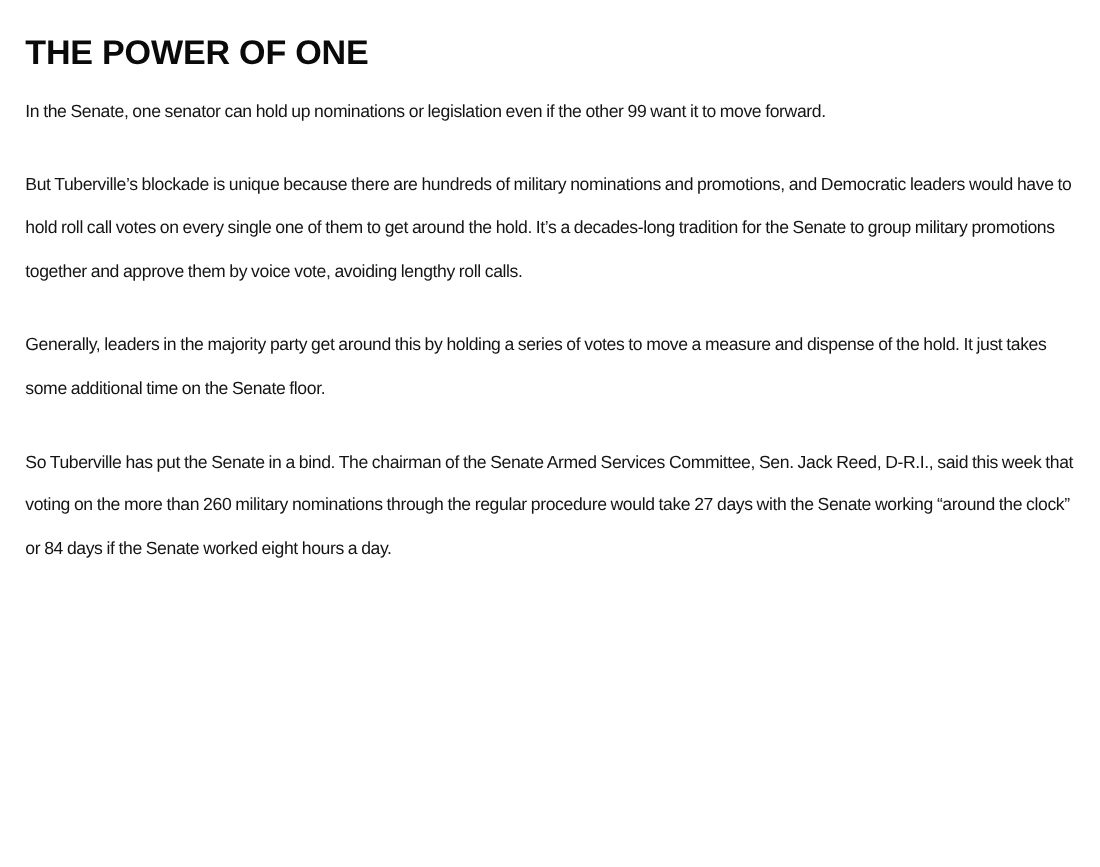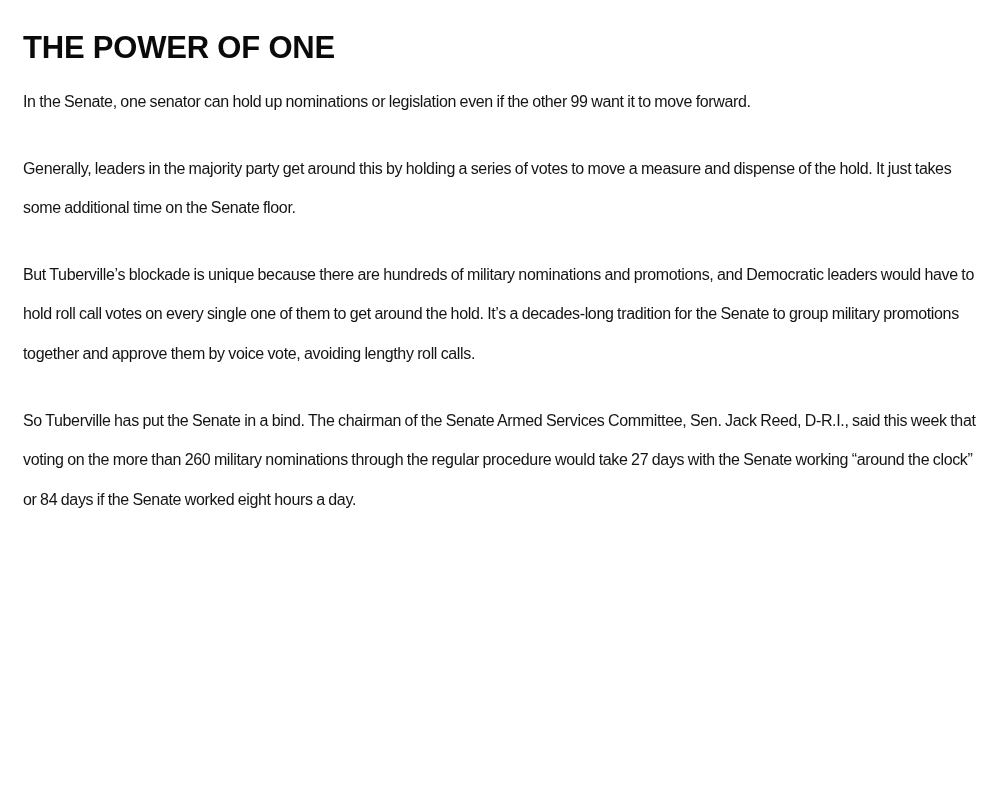--- a/index.html
+++ b/index.html
@@ -38,18 +38,18 @@
     }
   </style>
 </head>
 <body>
 
 <div class="article">
   <h2 class="section-heading">THE POWER OF ONE</h2>
 
   <p class="paragraph">In the Senate, one senator can hold up nominations or legislation even if the other 99 want it to move forward.</p>
 
+  <p class="paragraph">But Tuberville’s blockade is unique because there are hundreds of military nominations and promotions, and Democratic leaders would have to hold roll call votes on every single one of them to get around the hold. It’s a decades-long tradition for the Senate to group military promotions together and approve them by voice vote, avoiding lengthy roll calls.</p>
+
   <p class="paragraph">Generally, leaders in the majority party get around this by holding a series of votes to move a measure and dispense of the hold. It just takes some additional time on the Senate floor.</p>
-
-  <p class="paragraph">But Tuberville’s blockade is unique because there are hundreds of military nominations and promotions, and Democratic leaders would have to hold roll call votes on every single one of them to get around the hold. It’s a decades-long tradition for the Senate to group military promotions together and approve them by voice vote, avoiding lengthy roll calls.</p>
 
   <p class="paragraph">So Tuberville has put the Senate in a bind. The chairman of the Senate Armed Services Committee, Sen. Jack Reed, D-R.I., said this week that voting on the more than 260 military nominations through the regular procedure would take 27 days with the Senate working “around the clock” or 84 days if the Senate worked eight hours a day.</p>
 </div>
 
 </body></html>

